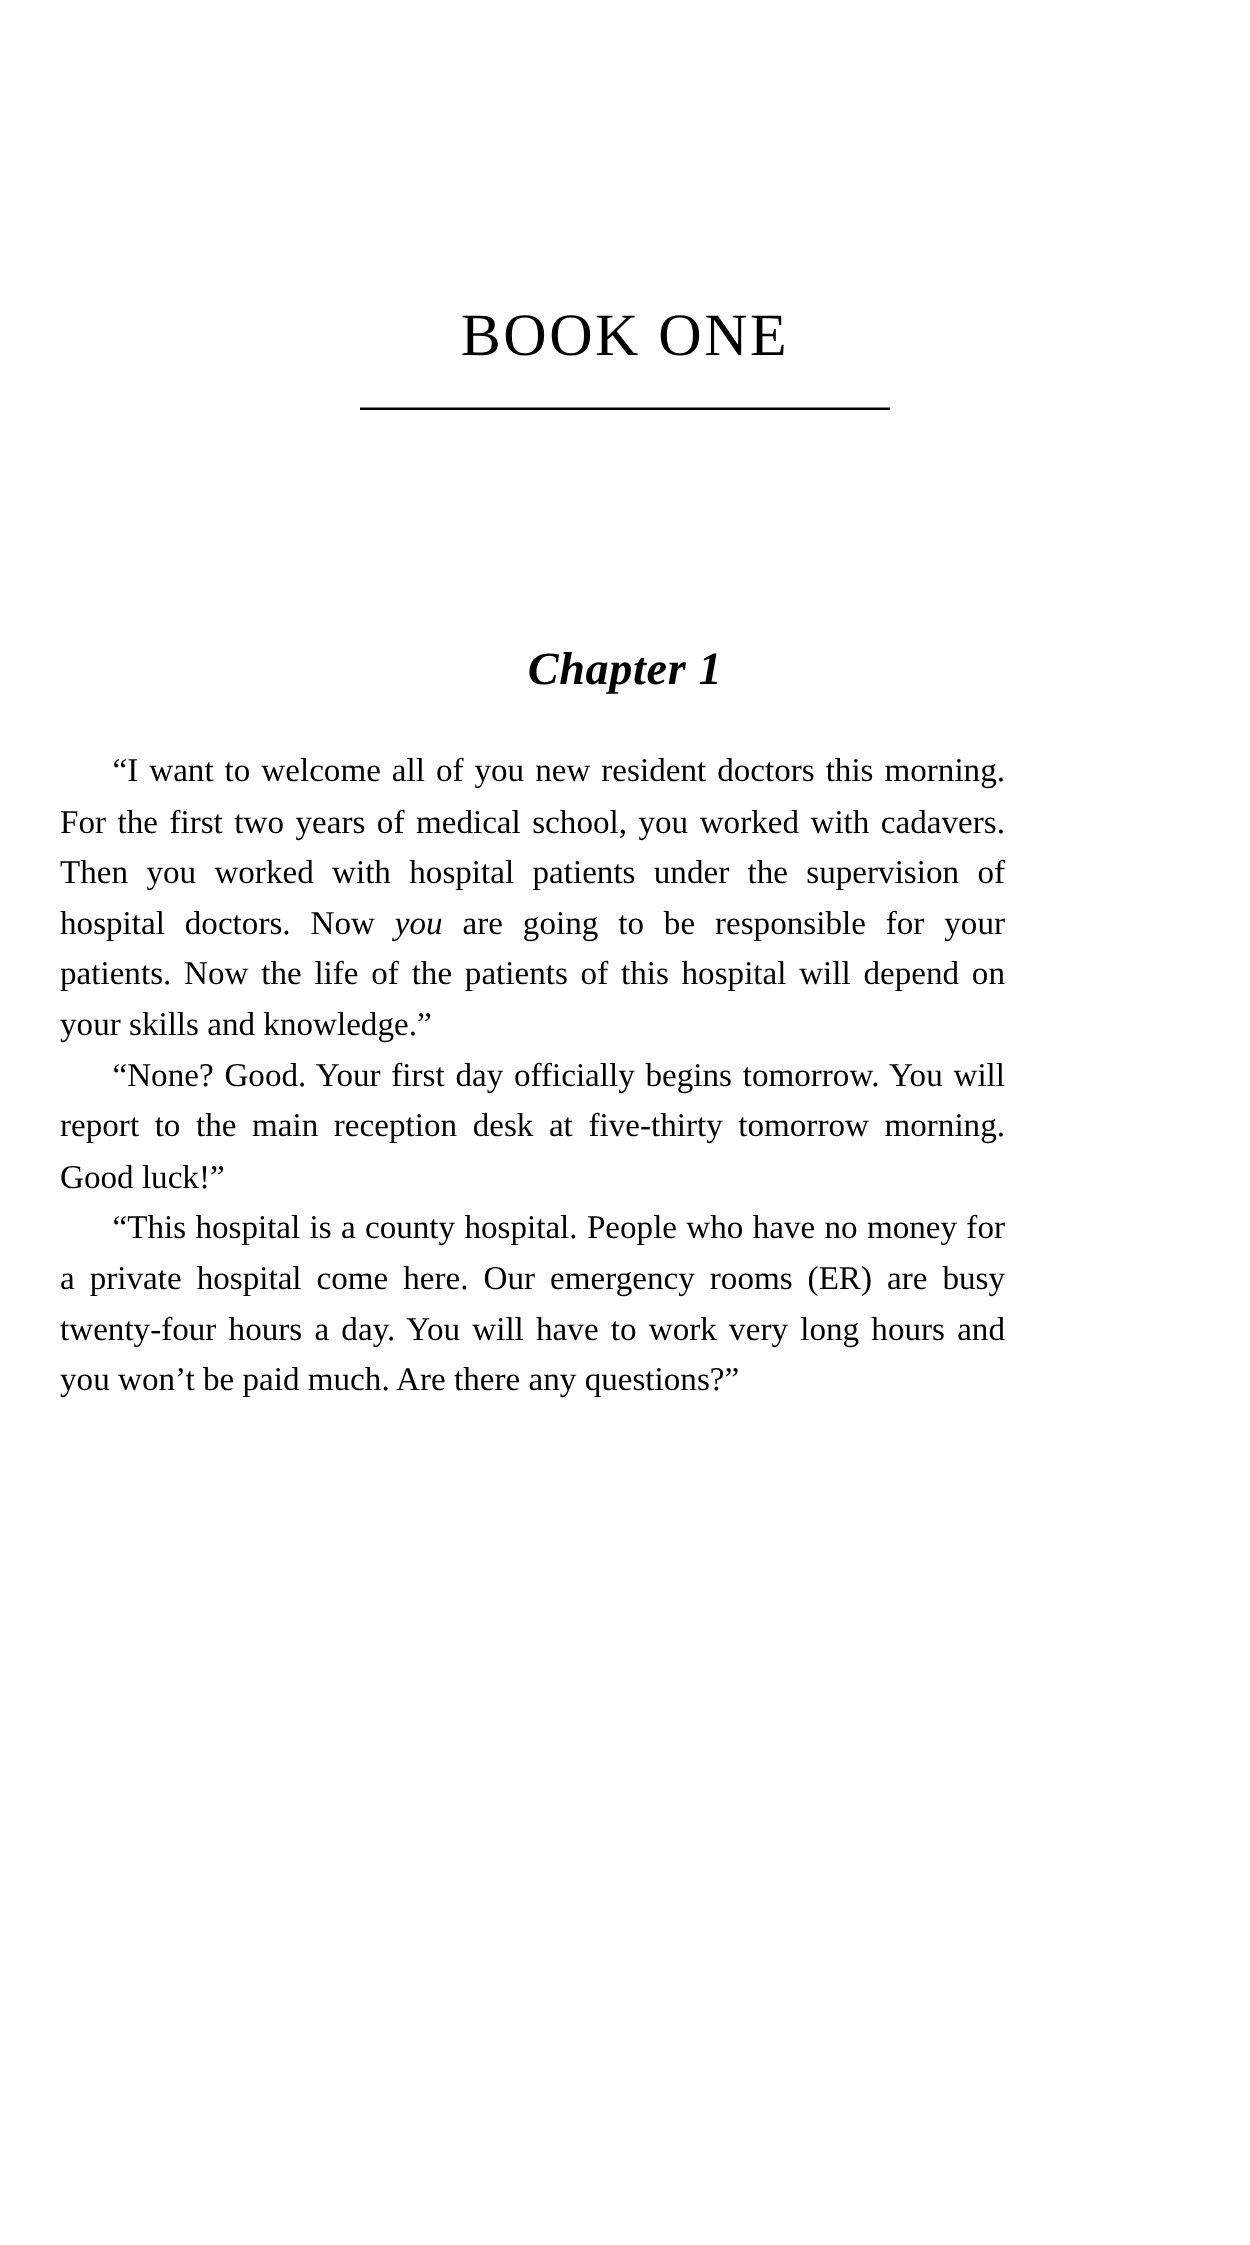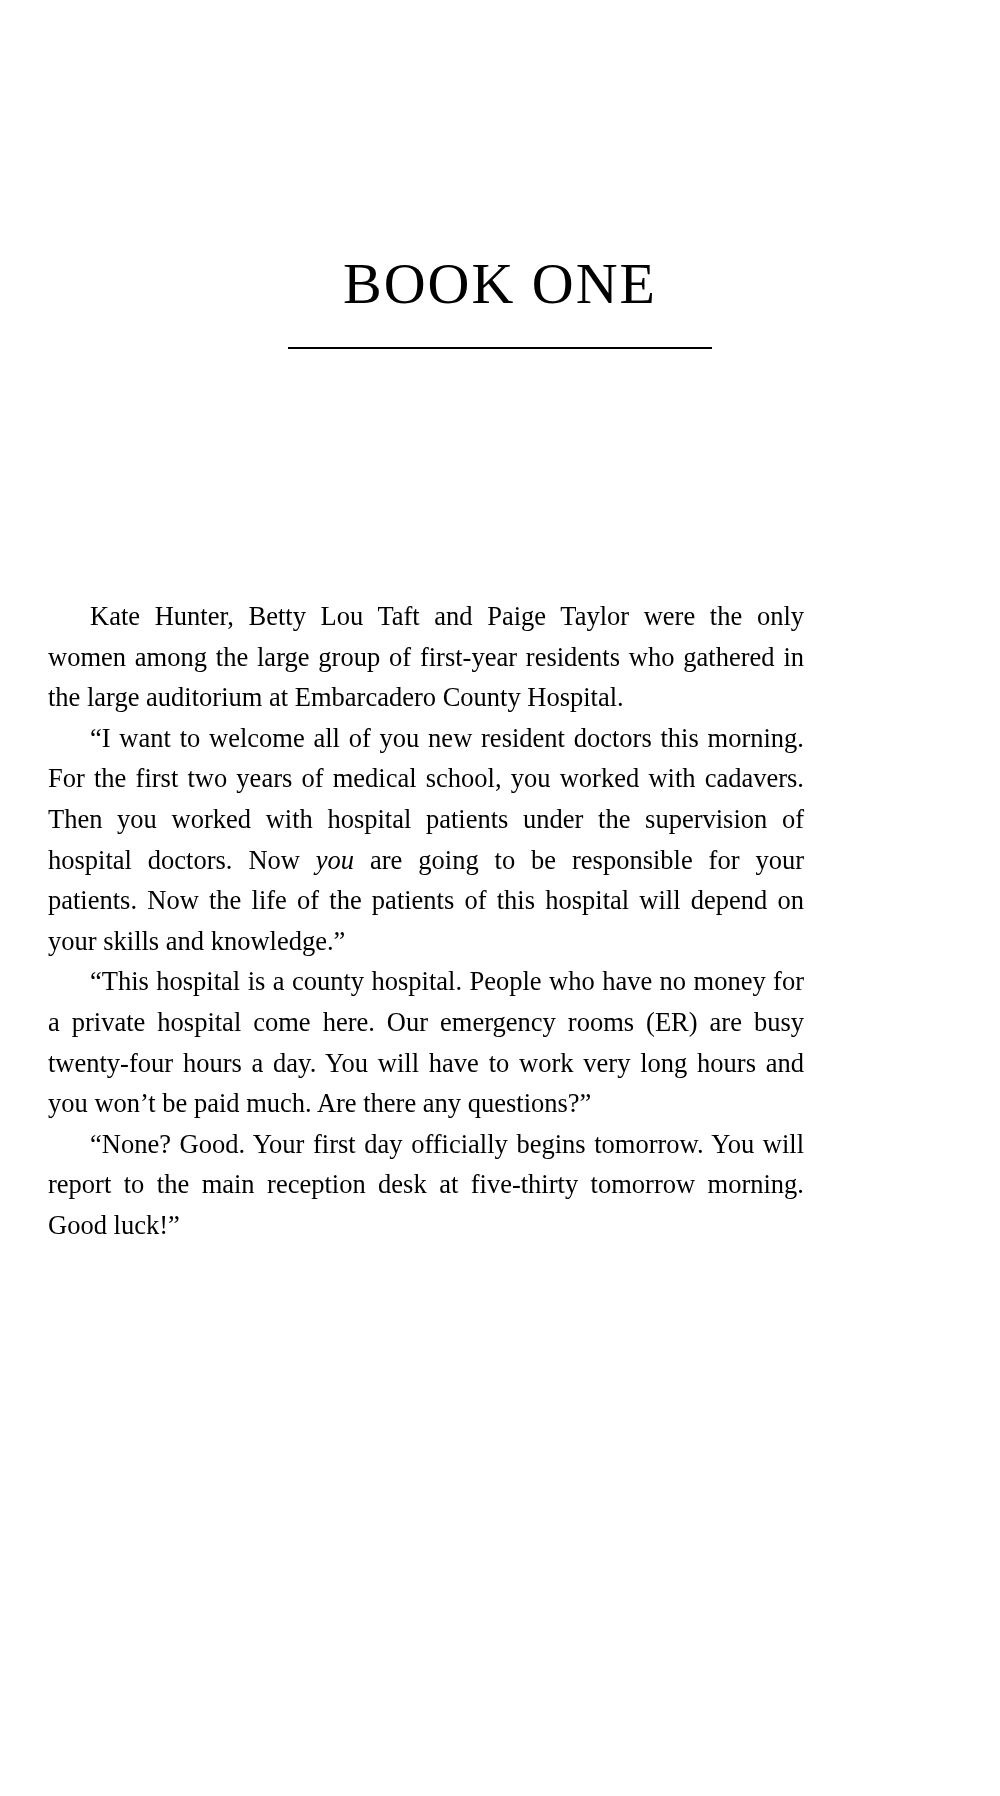--- a/index.html
+++ b/index.html
@@ -18,25 +18,25 @@
   }
   .book-title-block {
     position: absolute;
     left: 0;
     top: 240px;
     width: 1000px;
     text-align: center;
   }
   .book-title {
     font-family: "Liberation Serif", "DejaVu Serif", serif;
-    font-size: 58px;
+    font-size: 48px;
     letter-spacing: 2px;
     font-weight: normal;
     line-height: 1.05;
-    margin: 14px;
+    margin: 4px;
   }
   .title-rule {
     width: 424px;
     height: 0;
     margin: 32px auto 0 auto;
     border-top: 2px solid #000;
   }
   .chapter-heading {
     position: absolute;
     left: 0;
@@ -69,21 +69,21 @@
 </head>
 <body>
 
 <div class="page">
 
   <div class="book-title-block">
     <h1 class="book-title">BOOK ONE</h1>
     <div class="title-rule"></div>
   </div>
 
+  <div class="chapter-heading">Chapter 1</div>
 
   <div class="body-text">
-    <p>Kate Hunter, Betty Lou Taft and Paige Taylor were the only women among the large group of first-year residents who gathered in the large auditorium at Embarcadero County Hospital.</p>
     <p><span>“I want to welcome all of you new resident doctors this morning. For the first two years of medical school, you worked with cadavers. Then you worked with hospital patients under the supervision of hospital doctors. Now </span><em>you</em><span> are going to be responsible for your patients. Now the life of the patients of this hospital will depend on your skills and knowledge.”</span></p>
+    <p>“None? Good. Your first day officially begins tomorrow. You will report to the main reception desk at five-thirty tomorrow morning. Good luck!”</p>
     <p>“This hospital is a county hospital. People who have no money for a private hospital come here. Our emergency rooms (ER) are busy twenty-four hours a day. You will have to work very long hours and you won’t be paid much. Are there any questions?”</p>
-    <p>“None? Good. Your first day officially begins tomorrow. You will report to the main reception desk at five-thirty tomorrow morning. Good luck!”</p>
   </div>
 
 </div>
 
 </body></html>

